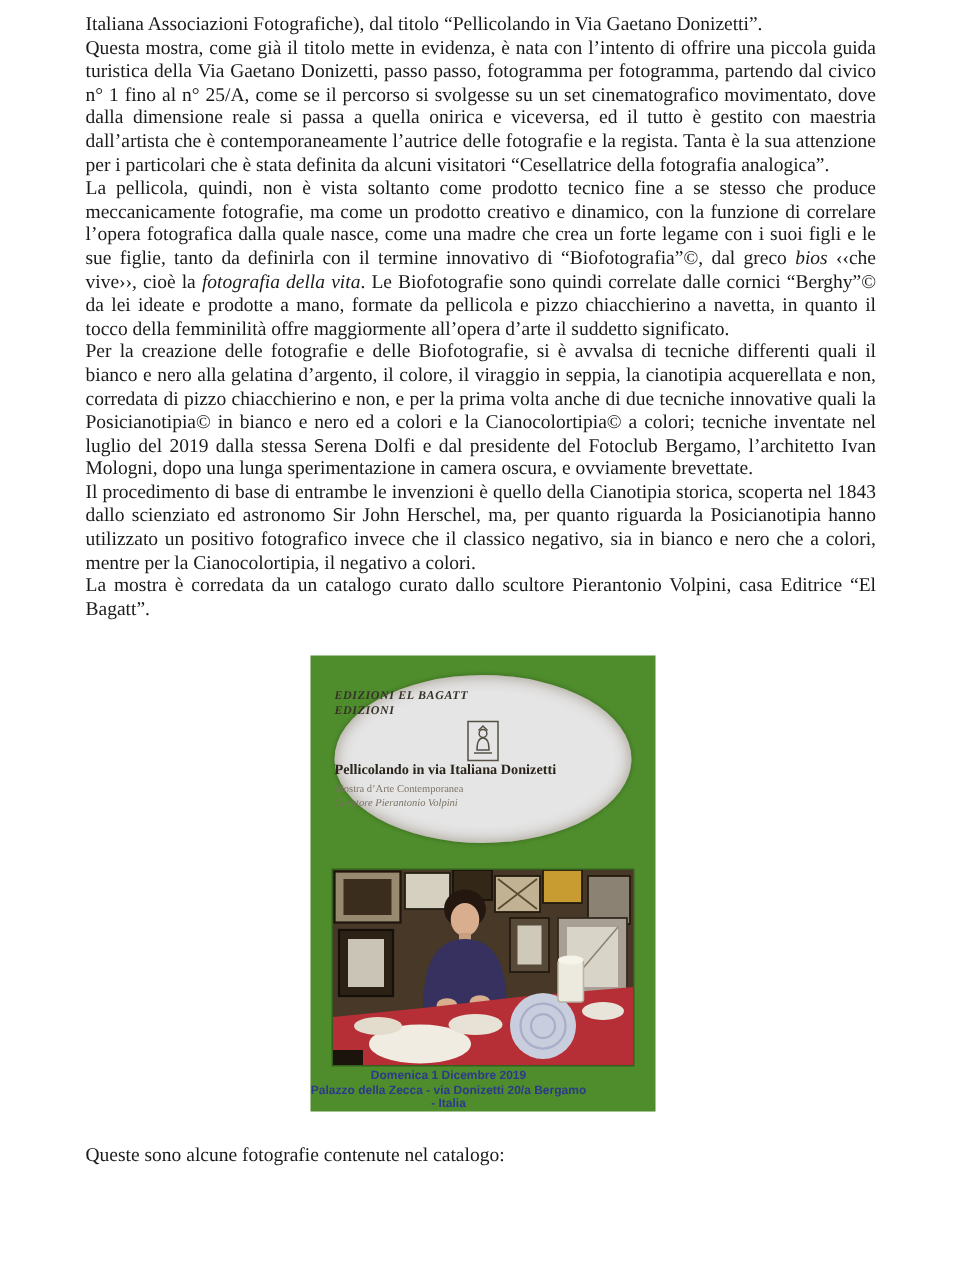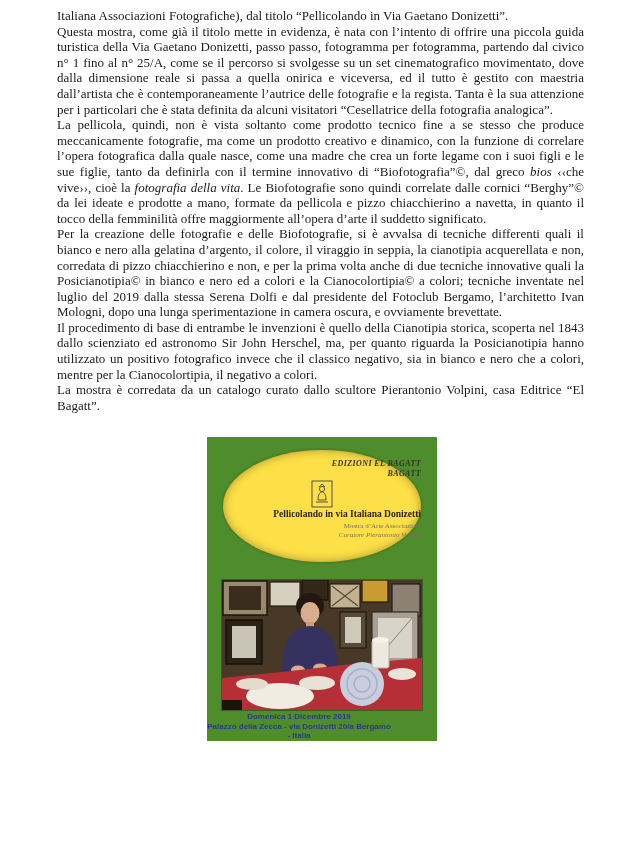--- a/index.html
+++ b/index.html
@@ -16,23 +16,23 @@
     position:absolute;left:57px;top:762px;width:527px;margin:0;
     font-size:13px;line-height:15.6px;
   }
   
   .cover{
     position:absolute;left:207px;top:437px;width:230px;height:304px;
     background:#4e8c2c;
   }
   .oval{
     position:absolute;left:16px;top:13px;width:198px;height:112px;
-    background:#fde047;border-radius:50%;
+    background:#e5e5e5;border-radius:50%;
     box-shadow:inset 0 0 10px rgba(70,50,20,.45), 0 0 3px rgba(30,50,10,.4);
-    text-align:right;font-family:"Liberation Serif","DejaVu Serif",serif;
+    text-align:left;font-family:"Liberation Serif","DejaVu Serif",serif;
   }
   .pub{font-size:8px;font-weight:bold;font-style:italic;color:#37322a;letter-spacing:.4px;line-height:9.5px;}
   .pub.first{margin-top:9px;}
   .emblem{margin:2px auto 1px auto;display:block;}
   .author{font-size:13px;color:#6b6152;line-height:14px;letter-spacing:.5px;}
   .cover-title{font-size:9.5px;font-weight:bold;color:#2a241b;line-height:11px;margin-top:1px;}
   .sub1{font-size:7px;color:#7b7263;line-height:8.5px;margin-top:2px;}
   .sub2{font-size:7px;font-style:italic;color:#7b7263;line-height:8.5px;}
   .photo{
     position:absolute;left:15px;top:143px;width:200px;height:130px;
@@ -55,30 +55,30 @@
     <p><span>La pellicola, quindi, non è vista soltanto come prodotto tecnico fine a se stesso che produce meccanicamente fotografie, ma come un prodotto creativo e dinamico, con la funzione di correlare l’opera fotografica dalla quale nasce, come una madre che crea un forte legame con i suoi figli e le sue figlie, tanto da definirla con il termine innovativo di “Biofotografia”©, dal greco </span><span style="font-style: italic;">bios</span><span> ‹‹che vive››, cioè la </span><span style="font-style: italic;">fotografia della vita</span><span>. Le Biofotografie sono quindi correlate dalle cornici “Berghy”© da lei ideate e prodotte a mano, formate da pellicola e pizzo chiacchierino a navetta, in quanto il tocco della femminilità offre maggiormente all’opera d’arte il suddetto significato.</span></p>
     <p><span>Per la creazione delle fotografie e delle Biofotografie, si è avvalsa di tecniche differenti quali il bianco e nero alla gelatina d’argento, il colore, il viraggio in seppia, la cianotipia acquerellata e non, corredata di pizzo chiacchierino e non, e per la prima volta anche di due tecniche innovative quali la Posicianotipia© in bianco e nero ed a colori e la Cianocolortipia© a colori; tecniche inventate nel luglio del 2019 dalla stessa Serena Dolfi e dal presidente del Fotoclub Bergamo, l’architetto Ivan Mologni, dopo una lunga sperimentazione in camera oscura, e ovviamente brevettate.</span></p>
     <p><span>Il procedimento di base di entrambe le invenzioni è quello della Cianotipia storica, scoperta nel 1843 dallo scienziato ed astronomo Sir John Herschel, ma, per quanto riguarda la Posicianotipia hanno utilizzato un positivo fotografico invece che il classico negativo, sia in bianco e nero che a colori, mentre per la Cianocolortipia, il negativo a colori.</span></p>
     <p><span>La mostra è corredata da un catalogo curato dallo scultore Pierantonio Volpini, casa Editrice “El Bagatt”.</span></p>
   </div>
 
   <div class="cover">
 
     <div class="oval">
       <div class="pub first">EDIZIONI EL BAGATT</div>
-      <div class="pub">BAGATT</div>
+      <div class="pub">EDIZIONI</div>
       <svg class="emblem" width="22" height="28" viewBox="0 0 22 28">
         <rect x="1" y="1" width="20" height="26" fill="none" stroke="#565044" stroke-width="1"></rect>
         <circle cx="11" cy="9" r="2.6" fill="none" stroke="#565044" stroke-width="1"></circle>
         <path d="M8 7 L11 4 L14 7" fill="none" stroke="#565044" stroke-width="1"></path>
         <path d="M7 20 C7 14 9 12 11 12 C13 12 15 14 15 20 Z" fill="none" stroke="#565044" stroke-width="1"></path>
         <line x1="5" y1="22" x2="17" y2="22" stroke="#565044" stroke-width="1"></line>
       </svg>
       <div class="cover-title">Pellicolando in via Italiana Donizetti</div>
-      <div class="sub1">Mostra d’Arte Associazioni</div>
+      <div class="sub1">Mostra d’Arte Contemporanea</div>
       <div class="sub2">Curatore Pierantonio Volpini</div>
     </div>
 
     <div class="photo">
       <svg width="200" height="130" viewBox="0 0 200 130">
         <rect x="0" y="0" width="200" height="130" fill="#473828"></rect>
 
         <rect x="1" y="1" width="44" height="34" fill="#978a70" stroke="#20150c" stroke-width="1.5"></rect>
         <rect x="7" y="6" width="32" height="24" fill="#3a2d1d"></rect>
         <rect x="4" y="40" width="36" height="44" fill="#2c2115" stroke="#15100a" stroke-width="1.5"></rect>
@@ -117,14 +117,15 @@
       </svg>
     </div>
 
     <div class="event">
       <div>Domenica 1 Dicembre 2019</div>
       <div>Palazzo della Zecca - via Donizetti 20/a Bergamo - Italia</div>
     </div>
 
   </div>
 
+  <p class="closing">Queste sono alcune fotografie contenute nel catalogo:</p>
 
 </div>
 
 </body></html>

